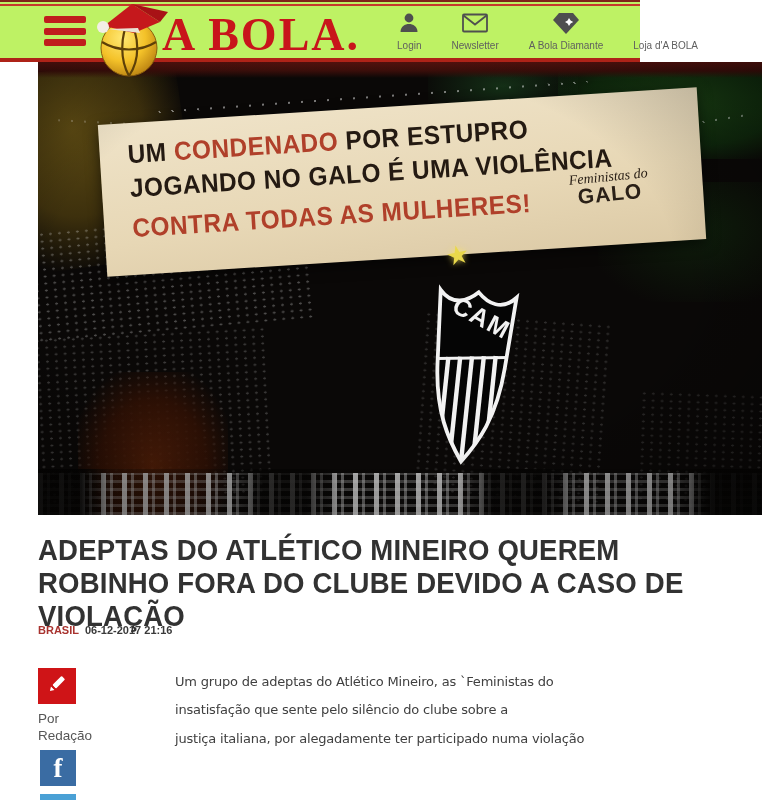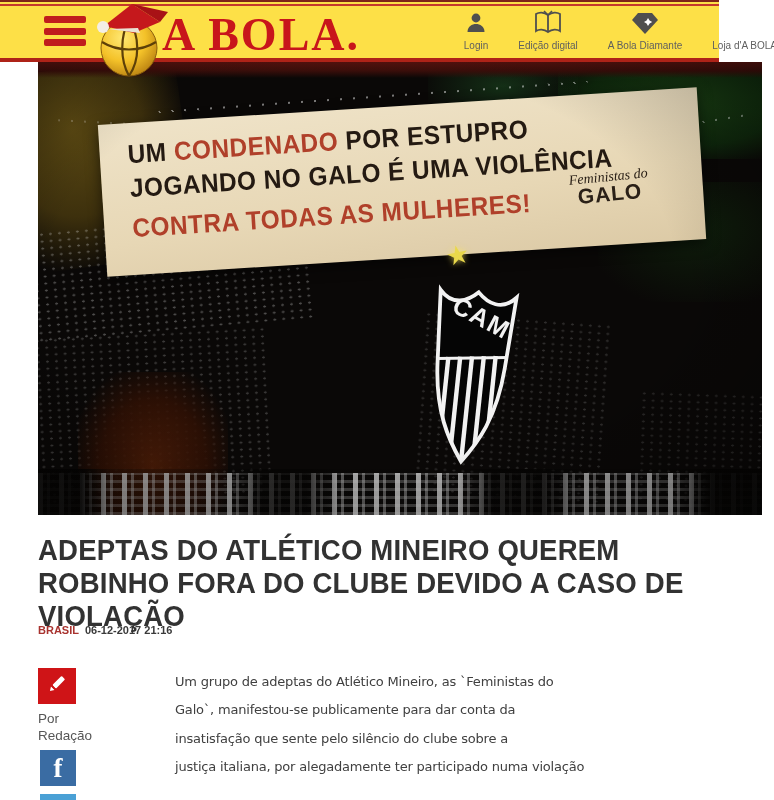--- a/index.html
+++ b/index.html
@@ -1,21 +1,21 @@
 <!DOCTYPE html>
 <html><head>
 <meta charset="utf-8">
 <style>
   * { margin:0; padding:0; box-sizing:border-box; }
   html,body { width:774px; height:800px; overflow:hidden; background:#fff;
     font-family:"Liberation Sans", sans-serif; }
   .page { position:relative; width:774px; height:800px; background:#fff; }
 
   
-  .header { position:absolute; left:0; top:0; width:719px; height:62px; background:#fde047; z-index:5; }
+  .header { position:absolute; left:0; top:0; width:640px; height:62px; background:#bef264; z-index:5; }
   .hline1 { position:absolute; left:0; top:0; width:100%; height:2px; background:#7e2418; }
   .hline2 { position:absolute; left:0; top:4px; width:100%; height:2px; background:#c5392c; }
   .hline3 { position:absolute; left:0; top:58px; width:100%; height:4px; background:#ae2318; }
 
   .hamburger { position:absolute; left:44px; top:16px; width:42px; height:30px; cursor:pointer; }
   .hamburger span { display:block; width:42px; height:7px; background:#c01d1d; border-radius:2px; margin-bottom:4.5px; }
 
   .brand { position:absolute; left:96px; top:0; height:62px; }
   .brand-ball { position:absolute; left:4px; top:18px; z-index:7; }
   .brand-hat  { position:absolute; left:-2px; top:0px; z-index:8; }
@@ -162,27 +162,26 @@
         <span class="ni-icon">
           <svg width="24" height="24" viewBox="0 0 24 24" fill="#4f4f4f">
             <circle cx="12" cy="7" r="4.4"></circle>
             <path d="M3.5,21 C3.5,15.5 8,13 12,13 C16,13 20.5,15.5 20.5,21 Z"></path>
           </svg>
         </span>
         <span class="ni-label">Login</span>
       </div>
       <div class="nav-item">
         <span class="ni-icon">
-          <svg width="28" height="26" viewBox="0 0 28 26" fill="none" stroke="#4f4f4f" stroke-width="1.8">
-            <path d="M14,5 C10,2 5,2 2,4 L2,21 C5,19 10,19 14,22 C18,19 23,19 26,21 L26,4 C23,2 18,2 14,5 Z"></path>
-            <path d="M14,5 L14,22"></path>
-            <path d="M10,1 L14,5 L18,1" stroke-width="1.6"></path>
-          </svg>
-        </span>
-        <span class="ni-label">Edição digital</span>
+          <svg width="28" height="22" viewBox="0 0 28 22" fill="none" stroke="#4f4f4f" stroke-width="1.8">
+            <rect x="2" y="2.5" width="24" height="17" rx="1"></rect>
+            <path d="M2.5,3.5 L14,12.5 L25.5,3.5"></path>
+          </svg>
+        </span>
+        <span class="ni-label">Newsletter</span>
       </div>
       <div class="nav-item">
         <span class="ni-icon">
           <svg width="28" height="24" viewBox="0 0 28 24" fill="#4f4f4f">
             <path d="M7,2 L21,2 L27,9 L14,23 L1,9 Z"></path>
             <path d="M17,7 l1.6,2.6 L21.2,11 l-2.6,1.4 L17,15 l-1.4,-2.6 L13,11 l2.6,-1.4 Z" fill="#fff"></path>
           </svg>
         </span>
         <span class="ni-label">A Bola Diamante</span>
       </div>
@@ -279,19 +278,18 @@
       <div class="fb-box">
         <span>f</span>
       </div>
       <div class="tw-box">
         
       </div>
     </div>
 
     <div class="bodytext">
       <div>Um grupo de adeptas do Atlético Mineiro, as `Feministas do</div>
-      <div>Galo`, manifestou-se publicamente para dar conta da</div>
       <div>insatisfação que sente pelo silêncio do clube sobre a</div>
       <div>justiça italiana, por alegadamente ter participado numa violação</div>
     </div>
   </div>
 
 </div>
 
 </body></html>

